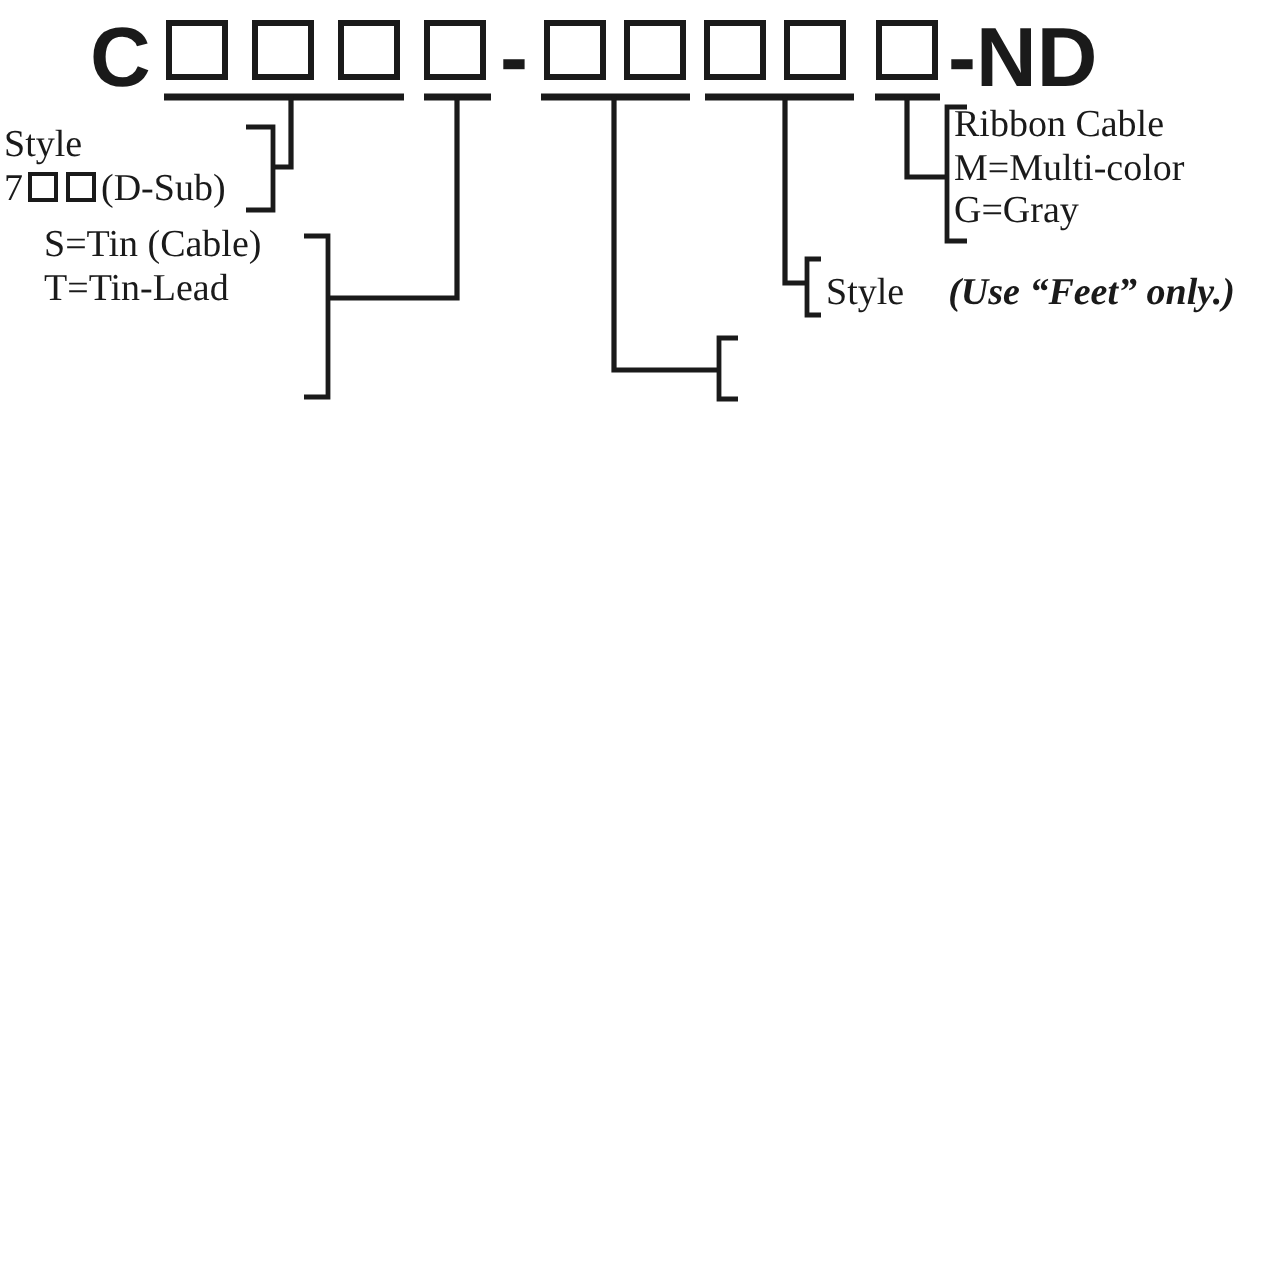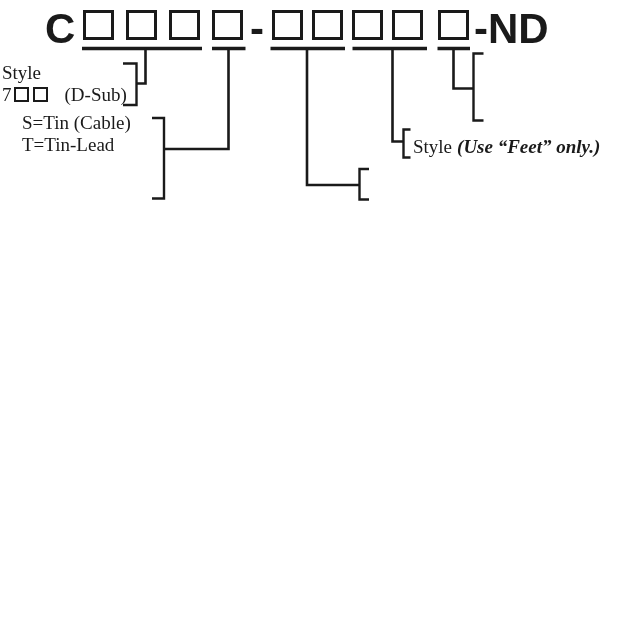--- a/index.html
+++ b/index.html
@@ -45,21 +45,21 @@
   .label {
     position: absolute;
     font-size: 19px;
     line-height: 21.5px;
     white-space: nowrap;
     font-family: Liberation Serif, serif;
   }
   .note {
     font-weight: 700;
     font-style: italic;
-    margin-left: 5px;
+    margin-left: 22px;
   }
   .lines-overlay {
     position: absolute;
     left: 0; top: 0;
     width: 640px; height: 640px;
     pointer-events: none;
   }
   .lines-overlay path {
     fill: none;
     stroke: #1a1a1a;
@@ -104,27 +104,32 @@
 
     <path class="c" d="M392.5,48 V141.5 H403.5"></path>
     <path class="b" d="M410.5,129.5 H403.5 V157.5 H410.5"></path>
 
     <path class="c" d="M453.5,48 V88.5 H473.5"></path>
     <path class="b" d="M483.5,53.5 H473.5 V120.5 H483.5"></path>
   </svg>
 
   <div class="label" style="left:2px; top:62px">Style</div>
   <div class="label" style="left:2px; top:84px">
-    <span>7</span><span class="mini-box"></span><span class="mini-box"></span><span style="margin-left:15px">(D-Sub)</span>
+    <span>7</span><span class="mini-box"></span><span class="mini-box"></span><span style="margin-left:1px">(D-Sub)</span>
   </div>
 
   <div class="label" style="left:22px; top:112px">
     <div>S=Tin (Cable)</div>
     <div>T=Tin-Lead</div>
   </div>
 
 
   <div class="label" style="left:413px; top:136px">
     <span>Style</span><span class="note">(Use “Feet” only.)</span>
   </div>
 
+  <div class="label" style="left:477px; top:52px">
+    <div>Ribbon Cable</div>
+    <div>M=Multi-color</div>
+    <div>G=Gray</div>
+  </div>
 
 </div>
 
 </body></html>

